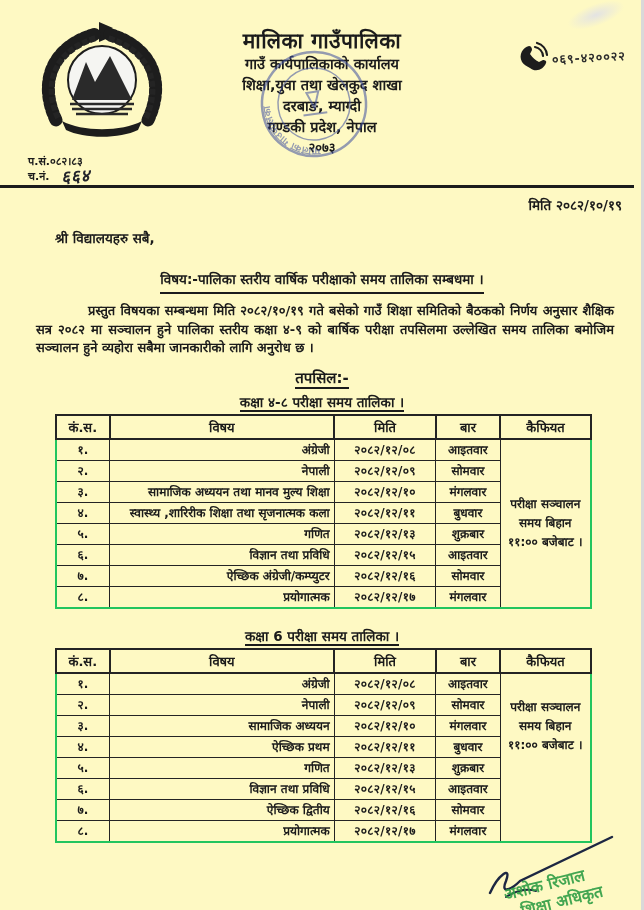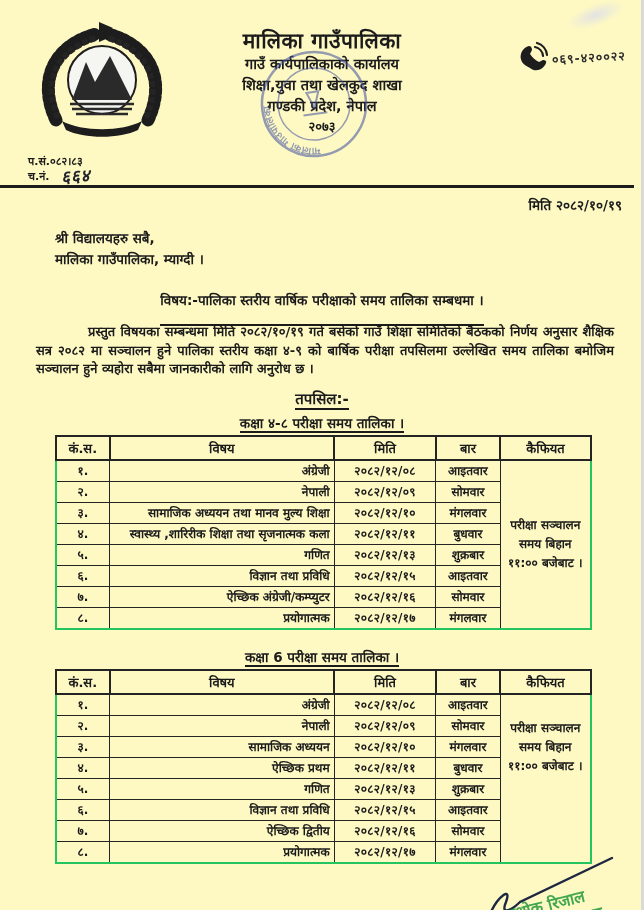--- a/index.html
+++ b/index.html
@@ -31,21 +31,21 @@
   .ref-ps { font-size:11px; font-weight:bold; }
   .ref-cn { font-size:11px; font-weight:bold; display:flex; align-items:center; gap:12px; }
   .ref-cn-value { font-size:17px; font-weight:bold; transform:rotate(-4deg); font-style:italic;
     color:#23242b; letter-spacing:1px; }
   .rule { height:3px; background:#1c1c1c; width:634px; margin-top:1px; }
   .date-line { text-align:right; margin:8px 22px 0 0; font-size:13.5px; font-weight:bold; }
 
   
   .addressee { margin:14px 0 0 55px; font-size:13.5px; font-weight:bold; line-height:21px; }
   .subject-wrap { text-align:center; margin-top:20px; }
-  .subject { font-size:13.5px; font-weight:bold; border-bottom:2px solid #1b1b1b; padding-bottom:16px; }
+  .subject { font-size:13.5px; font-weight:bold; border-bottom:2px solid #1b1b1b; padding-bottom:5px; }
   .body-par { margin:14px 30px 0 36px; font-size:13px; font-weight:bold; line-height:18.5px;
     text-align:justify; text-indent:52px; }
   .tapasil-wrap { text-align:center; margin-top:9px; }
   .tapasil { font-size:15px; font-weight:bold; border-bottom:2px solid #1b1b1b; }
 
   
   .table-title-wrap { text-align:center; margin-top:5px; }
   .table-title-wrap.second { margin-top:17px; }
   .table-title { font-size:13.5px; font-weight:bold; border-bottom:2px solid #1b1b1b; }
   table.schedule { border-collapse:collapse; margin:3px 0 0 55px; width:537px; table-layout:fixed;
@@ -92,20 +92,21 @@
         <path d="M38,84 h64 M40,89 h60 M44,94 h52" stroke="#2a2a2a" stroke-width="2.5"></path>
 
         <path d="M30,101 C50,112 90,112 110,101 L106,110 C88,119 52,119 34,110 Z" fill="#1d1d1d"></path>
       </svg>
     </div>
 
     <div class="title-block">
       <div class="title-main">मालिका गाउँपालिका</div>
       <div class="title-line">गाउँ कार्यपालिकाको कार्यालय</div>
       <div class="title-line">शिक्षा,युवा तथा खेलकुद शाखा</div>
+      <div class="title-place">दरबाङ, म्याग्दी</div>
       <div class="title-line">गण्डकी प्रदेश, नेपाल</div>
       <div class="title-year">२०७३</div>
     </div>
 
     <div class="blue-stamp">
       <svg width="112" height="112" viewBox="0 0 112 112">
         <circle cx="56" cy="56" r="52" fill="none" stroke="#3f4fa0" stroke-width="2.5"></circle>
         <circle cx="56" cy="56" r="36" fill="none" stroke="#3f4fa0" stroke-width="1.5"></circle>
         <defs>
             <path id="stampArc" d="M56,100 a44,44 0 1,1 0.01,0"></path>
@@ -132,21 +133,20 @@
       <span>च.नं.</span>
       <span class="ref-cn-value">६६४</span>
     </div>
   </div>
   <div class="rule"></div>
 
   <div class="date-line">मिति २०८२/१०/१९</div>
 
   <div class="addressee">
     <div>श्री विद्यालयहरु सबै,</div>
-    <div>मालिका गाउँपालिका, म्याग्दी ।</div>
   </div>
 
   <div class="subject-wrap">
     <span class="subject">विषय:-पालिका स्तरीय वार्षिक परीक्षाको समय तालिका सम्बधमा ।</span>
   </div>
 
   <p class="body-par">प्रस्तुत विषयका सम्बन्धमा मिति २०८२/१०/१९ गते बसेको गाउँ शिक्षा समितिको बैठकको निर्णय अनुसार शैक्षिक सत्र २०८२ मा सञ्चालन हुने पालिका स्तरीय कक्षा ४-९ को बार्षिक परीक्षा तपसिलमा उल्लेखित समय तालिका बमोजिम सञ्चालन हुने व्यहोरा सबैमा जानकारीको लागि अनुरोध छ ।</p>
 
   <div class="tapasil-wrap">
     <span class="tapasil">तपसिल:-</span>

